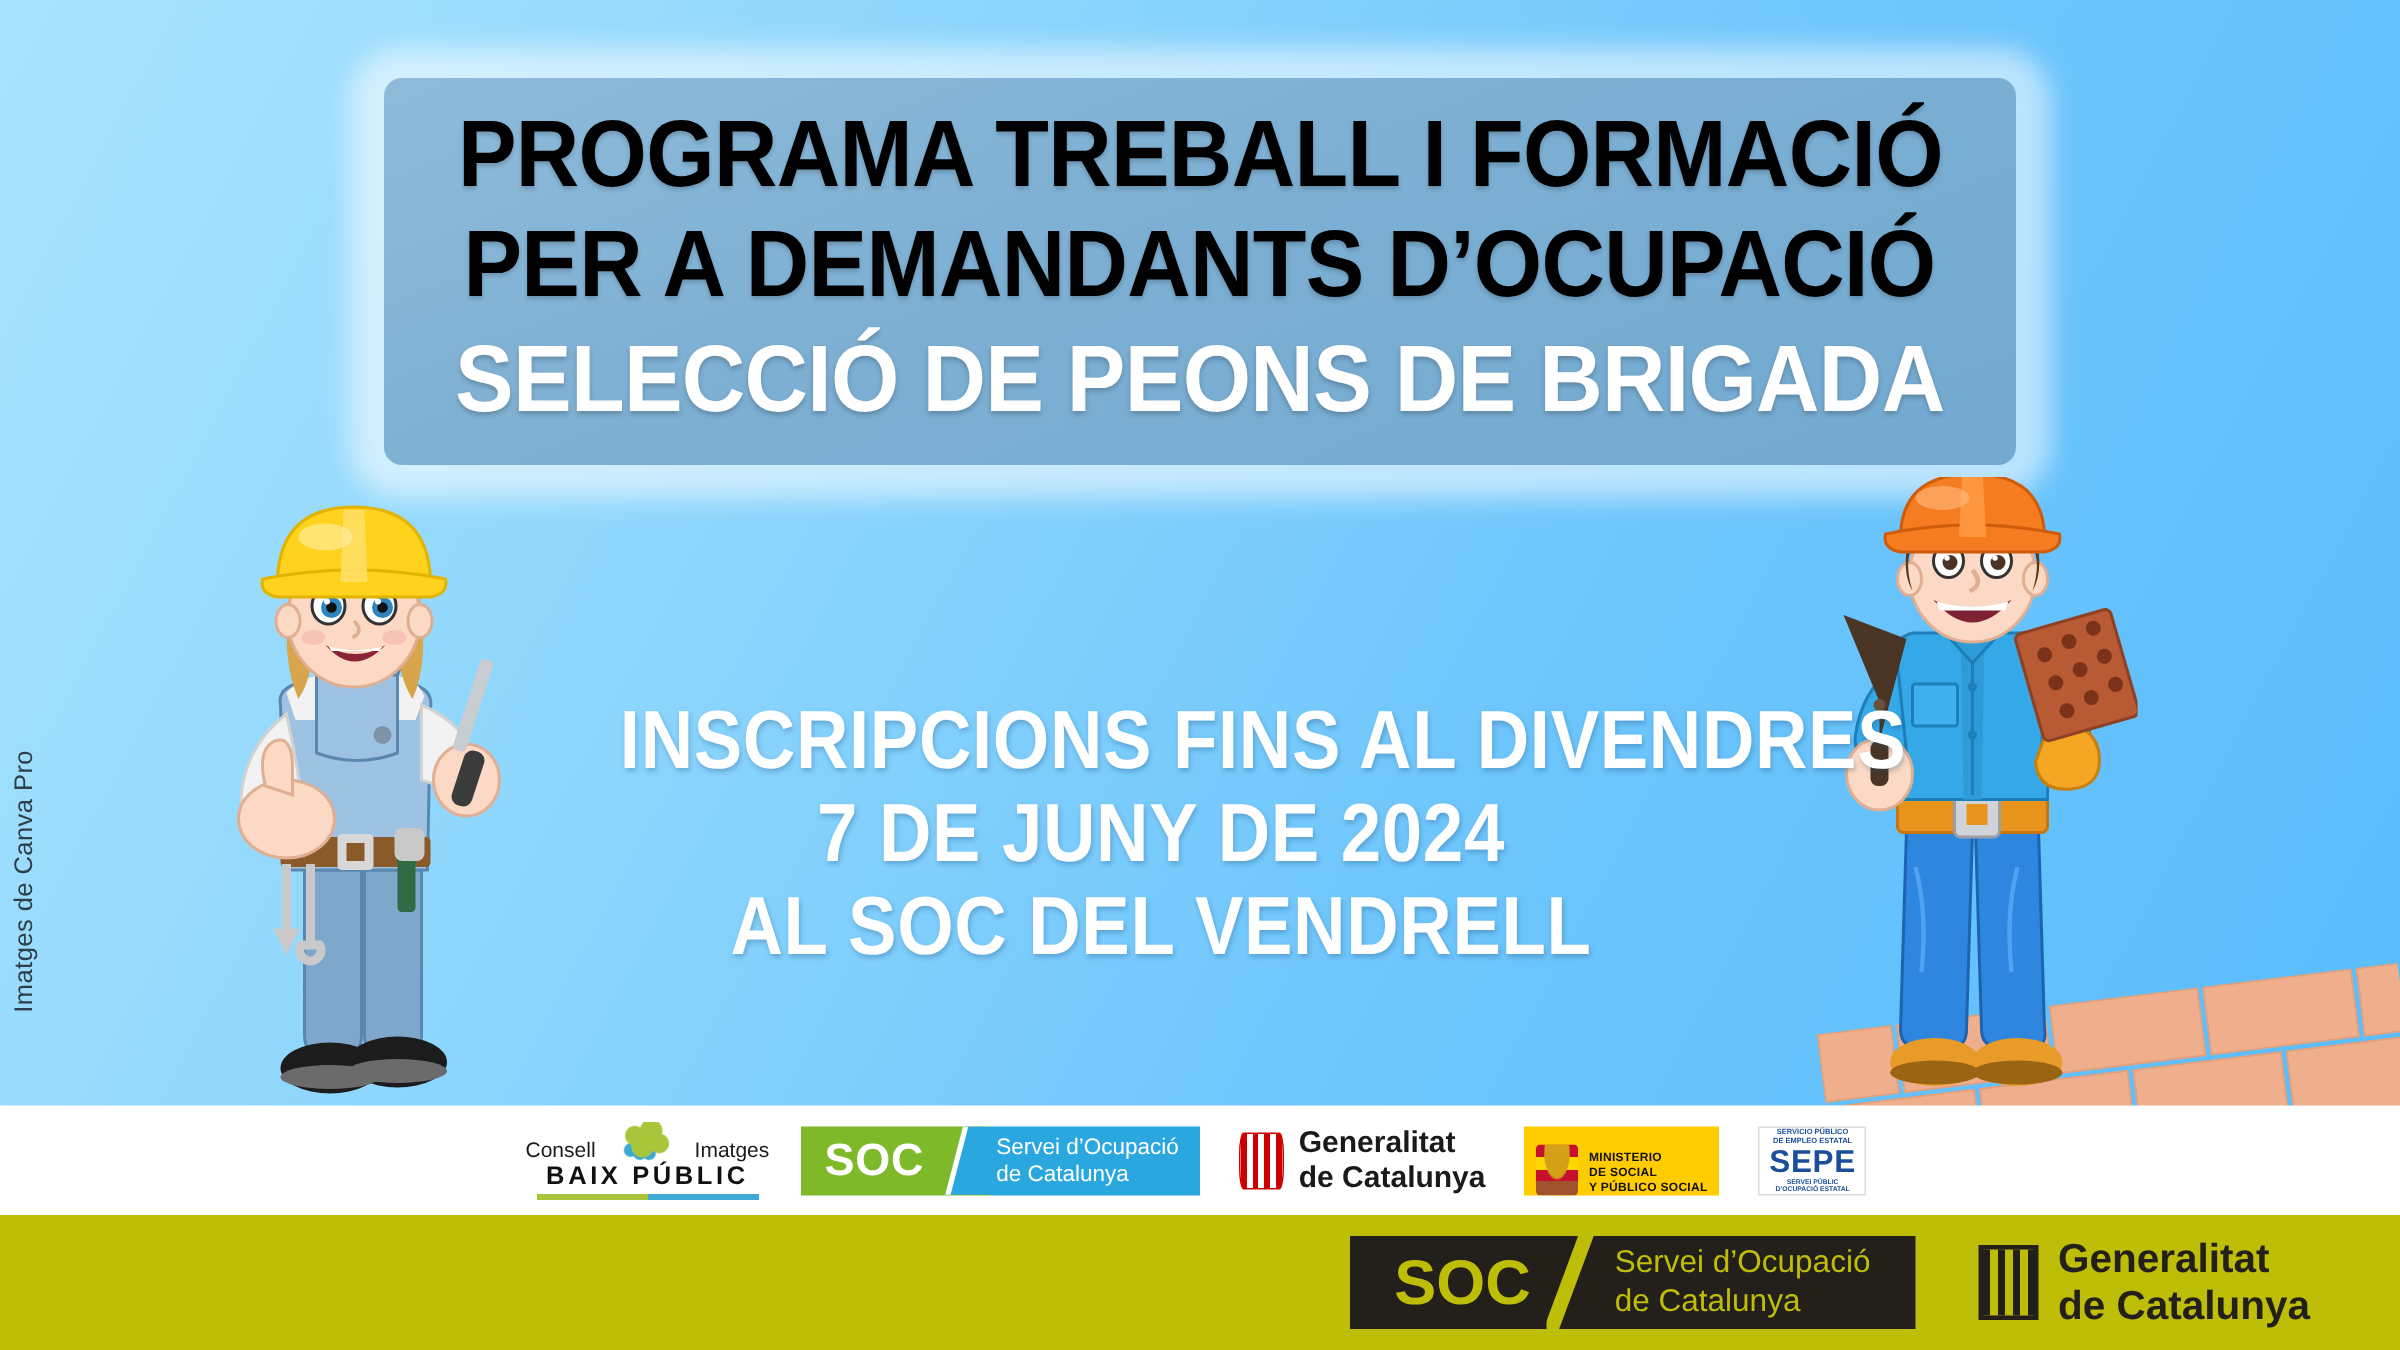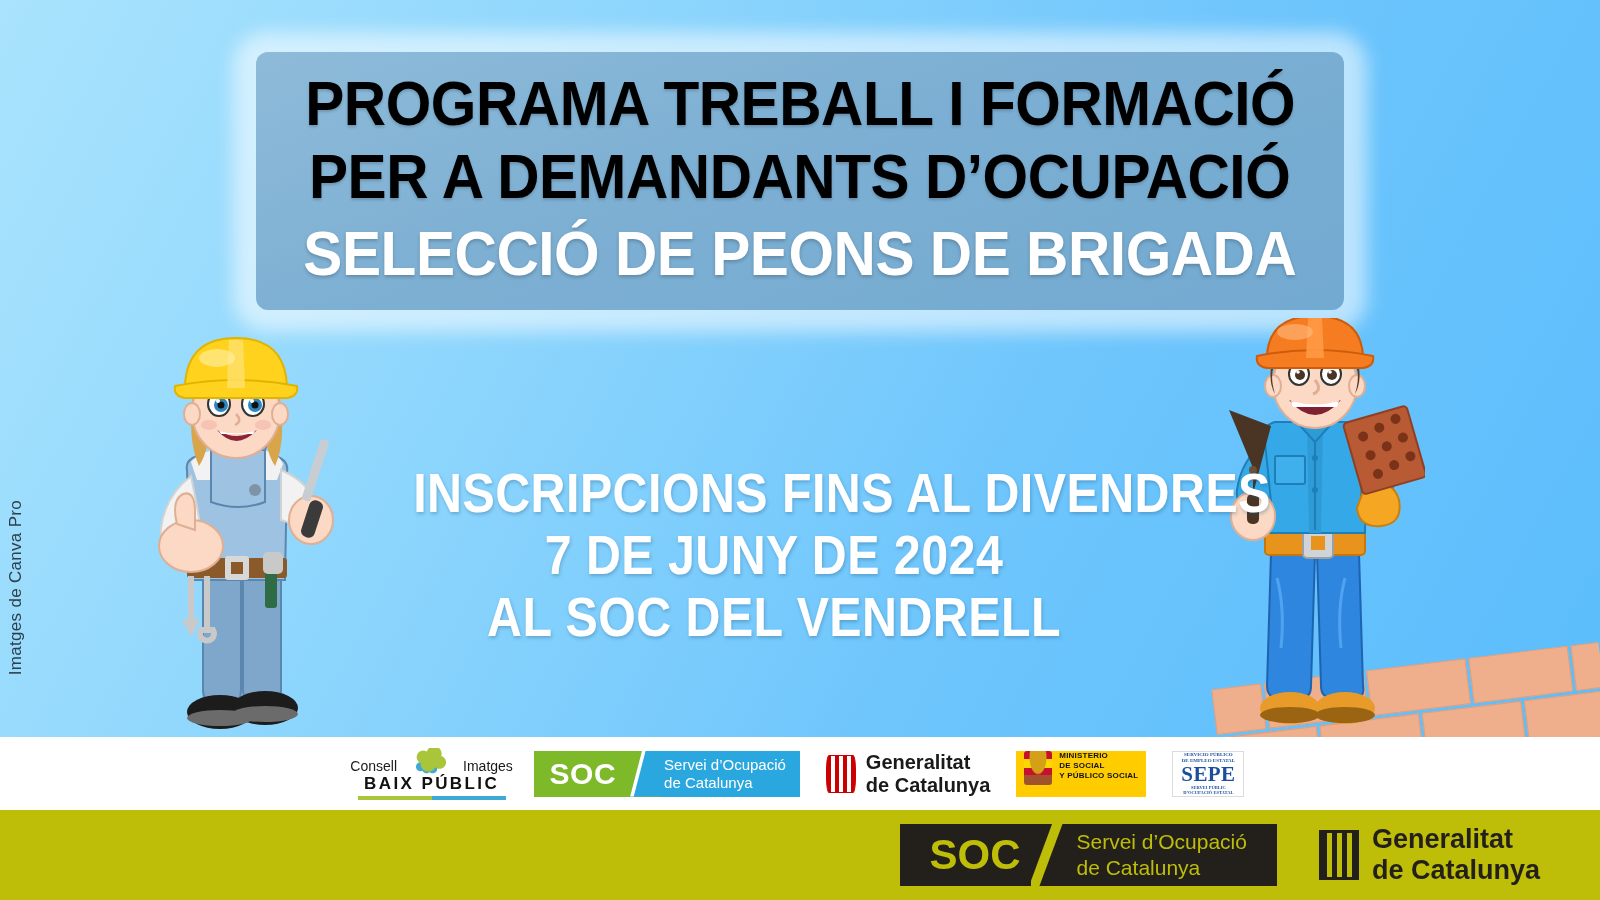--- a/index.html
+++ b/index.html
@@ -200,38 +200,38 @@
     background:
       repeating-linear-gradient(90deg, #CC0000 0 4px, #ffffff 4px 8px);
     border-radius: 3px / 14px;
     border: 1px solid #CC0000;
     box-sizing: border-box;
   }
   .gen-txt { font-size: 20px; font-weight: bold; line-height: 1.12; color: #1a1a1a; }
 
   
   .min {
-    display: flex; align-items: flex-start;
+    display: flex; align-items: flex-end;
     background: #FFCC00; height: 46px; padding: 0 8px; gap: 7px;
   }
   .min-crest {
     width: 28px; height: 34px;
     background:
       radial-gradient(ellipse at 50% 18%, #D4A017 0 8px, transparent 9px),
       linear-gradient(#C8102E 0 25%, #FFD700 25% 50%, #C8102E 50% 72%, #A0522D 72% 100%);
     border-radius: 3px;
   }
   .min-txt { font-size: 8px; font-weight: bold; line-height: 1.25; color: #111; letter-spacing: 0.2px; }
 
   
   .sepe {
     background: #ffffff; border: 1px solid #dcdcdc;
     height: 46px; box-sizing: border-box;
     padding: 3px 6px; text-align: center; min-width: 72px;
-    display: flex; flex-direction: column; justify-content: center; font-family: Liberation Serif, serif;
+    display: flex; flex-direction: column; justify-content: center;
   }
   .sepe-top { font-size: 5px; font-weight: bold; color: #1B4F9C; line-height: 1.2; }
   .sepe-main { font-size: 21px; font-weight: bold; color: #1B4F9C; letter-spacing: 0.4px; line-height: 1; }
   .sepe-bot { font-size: 4.5px; font-weight: bold; color: #1B4F9C; line-height: 1.2; }
 
   
   .footer {
     position: absolute;
     left: 0; top: 810px;
     width: 1600px; height: 90px;

